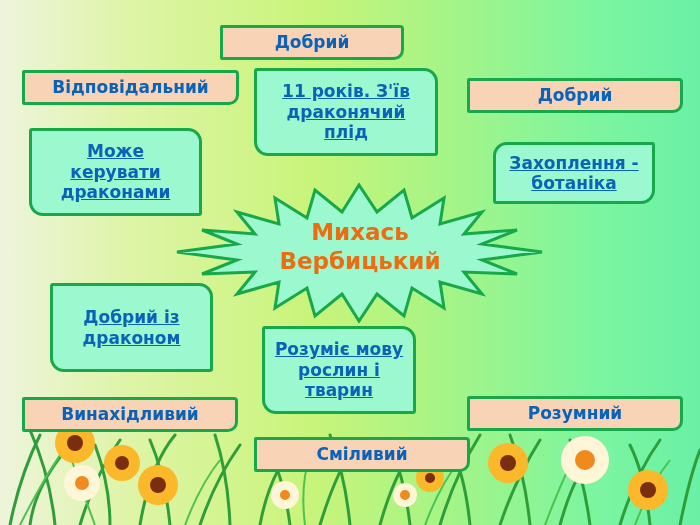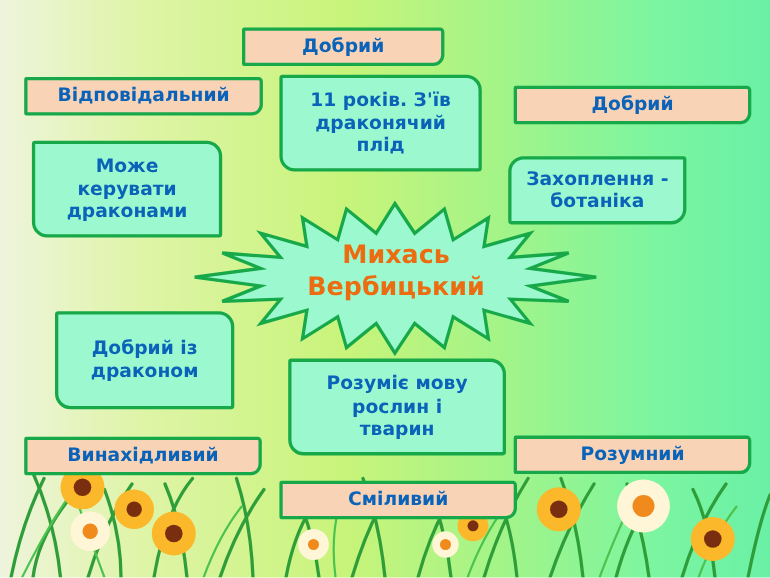--- a/index.html
+++ b/index.html
@@ -9,21 +9,21 @@
     background: linear-gradient(90deg, #eef4dc 0%, #dff4a8 18%, #c8f47a 45%, #a3f488 65%, #7cf5a0 85%, #6af0a6 100%);
   }
   .box {
     position: absolute; box-sizing: border-box;
     border: 3px solid #17a84a;
     color: #0a63b8; font-weight: bold; text-align: center;
     display: flex; align-items: center; justify-content: center;
     line-height: 1.2;
   }
   .trait { background: #f9d3b6; border-radius: 2px 4px 10px 2px; font-size: 17px; }
-  .fact { background: #9cf9cf; border-radius: 3px 14px 3px 14px; font-size: 17px; padding: 4px 6px; }
+  .fact { background: #9cf9cf; border-radius: 3px 14px 3px 14px; font-size: 17px; padding: 4px 6px; text-decoration: underline; }
   .fact.alt { border-radius: 14px 3px 14px 3px; }
   #star { position: absolute; left: 172px; top: 182px; width: 375px; height: 142px; }
   #center-name {
     position: absolute; left: 250px; top: 218px; width: 220px; text-align: center;
     color: #ec6c12; font-weight: bold; font-size: 23px; line-height: 1.25;
   }
   #meadow { position: absolute; left: 0; bottom: 0; width: 700px; height: 110px; }
 </style>
 </head>
 <body>
@@ -126,33 +126,33 @@
       <div>плід</div>
     </div>
   </div>
   <div class="box fact" style="left:29px;top:128px;width:173px;height:88px;">
     <div>
       <div>Може</div>
       <div>керувати</div>
       <div>драконами</div>
     </div>
   </div>
-  <div class="box fact alt" style="left:462px;top:142px;width:162px;height:62px;">
+  <div class="box fact alt" style="left:493px;top:142px;width:162px;height:62px;">
     <div>
       <div>Захоплення -</div>
       <div>ботаніка</div>
     </div>
   </div>
   <div class="box fact" style="left:50px;top:283px;width:163px;height:89px;">
     <div>
       <div>Добрий із</div>
       <div>драконом</div>
     </div>
   </div>
-  <div class="box fact" style="left:262px;top:326px;width:198px;height:88px;">
+  <div class="box fact" style="left:262px;top:326px;width:154px;height:88px;">
     <div>
       <div>Розуміє мову</div>
       <div>рослин і</div>
       <div>тварин</div>
     </div>
   </div>
 
 </div>
 
 </body></html>

